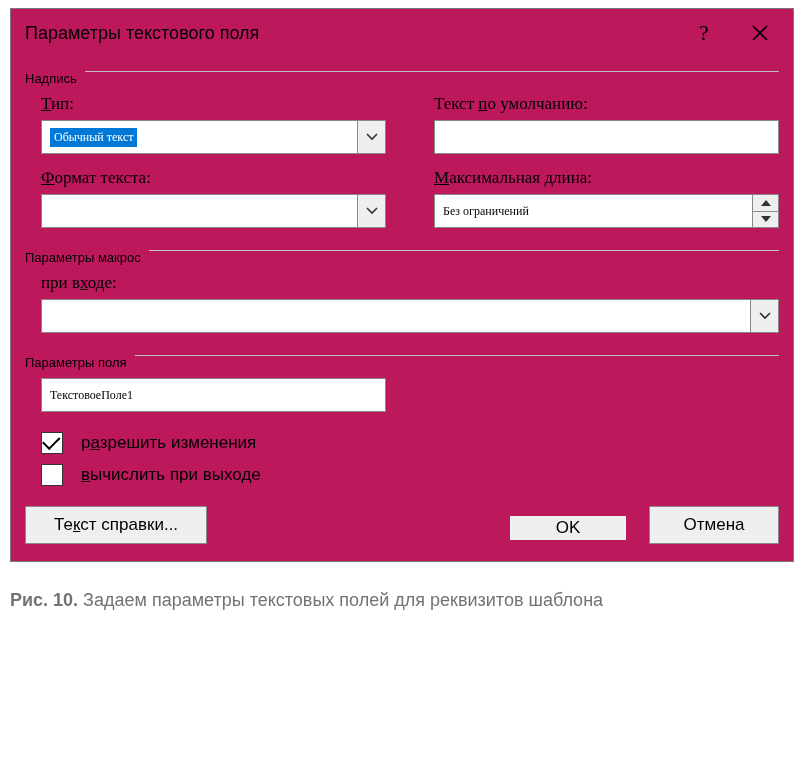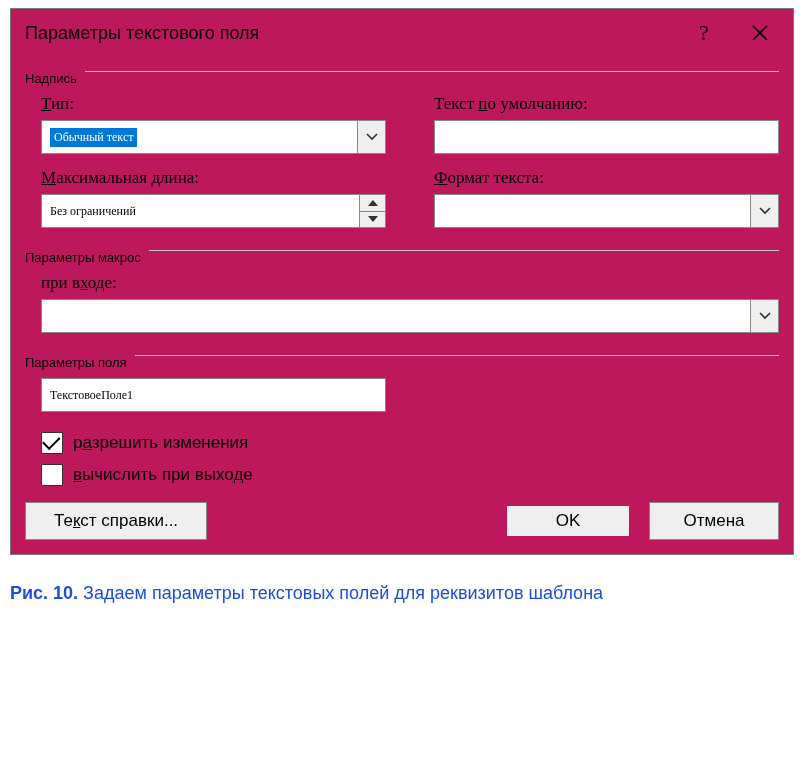--- a/index.html
+++ b/index.html
@@ -113,20 +113,21 @@
   }
   .sel-highlight {
     background: #0078d7;
     color: #fff;
     padding: 2px 4px;
   }
   .checkbox-row {
     display: flex; align-items: center;
     margin: 6px 0 10px 0;
     font-size: 17px;
+    gap: 8px;
   }
   .checkbox {
     width: 22px; height: 22px;
     border: 1.5px solid #333;
     background: #fff;
     margin-right: 10px;
     display: flex; align-items: center; justify-content: center;
   }
   .checkbox.checked::after {
     content: "";
@@ -145,28 +146,29 @@
   .btn {
     min-width: 130px;
     height: 38px;
     border: 1px solid #888;
     background: #efefef;
     display: flex; align-items: center; justify-content: center;
     font-size: 17px;
     padding: 0 28px;
   }
   .btn.default {
-    border: 4px solid #be185d;
+    border: 7px solid #be185d;
+    margin-top: 7px;
   }
   .help-btn { min-width: 180px; }
   .caption {
     margin-top: 28px;
     font-family: Verdana, "Segoe UI", sans-serif;
     font-size: 18px;
-    color: #1d4ed8;
+    color: #737373;
   }
   .caption b { font-weight: 700; }
 </style>
 </head>
 <body>
 <div class="canvas">
 
 <div class="dialog">
 
   <div class="titlebar">
@@ -209,49 +211,49 @@
           <div class="col">
             <div class="lbl"><span>Текст </span><span class="mnemonic">п</span><span>о умолчанию:</span></div>
             <div class="control input">
               <div class="value">
                     <input type="text" value="" style="">
                   </div>
             </div>
           </div>
         </div>
         <div class="row">
+          <div class="col">
+            <div class="lbl"><span class="mnemonic">Ф</span><span>ормат текста:</span></div>
+            <div class="control">
+              <div class="value"></div>
+              <div class="drop-btn">
+                <svg width="12" height="8" viewBox="0 0 12 8">
+                      <polyline points="1,1 6,6 11,1" fill="none" stroke="#333" stroke-width="1.6"></polyline>
+                    </svg>
+              </div>
+            </div>
+          </div>
           <div class="col">
             <div class="lbl"><span class="mnemonic">М</span><span>аксимальная длина:</span></div>
             <div class="control">
               <div class="value">Без ограничений</div>
               <div class="spinner">
                 <div>
                       <svg width="10" height="6" viewBox="0 0 10 6">
                         <polygon points="5,0 10,6 0,6" fill="#333"></polygon>
                       </svg>
                     </div>
                 <div>
                       <svg width="10" height="6" viewBox="0 0 10 6">
                         <polygon points="0,0 10,0 5,6" fill="#333"></polygon>
                       </svg>
                     </div>
               </div>
             </div>
           </div>
-          <div class="col">
-            <div class="lbl"><span class="mnemonic">Ф</span><span>ормат текста:</span></div>
-            <div class="control">
-              <div class="value"></div>
-              <div class="drop-btn">
-                <svg width="12" height="8" viewBox="0 0 12 8">
-                      <polyline points="1,1 6,6 11,1" fill="none" stroke="#333" stroke-width="1.6"></polyline>
-                    </svg>
-              </div>
-            </div>
-          </div>
         </div>
       </div>
     </div>
 
     <div class="group">
       <div class="group-header">
         <span>Параметры макрос</span>
         <span class="rule"></span>
       </div>
       <div class="fields">

